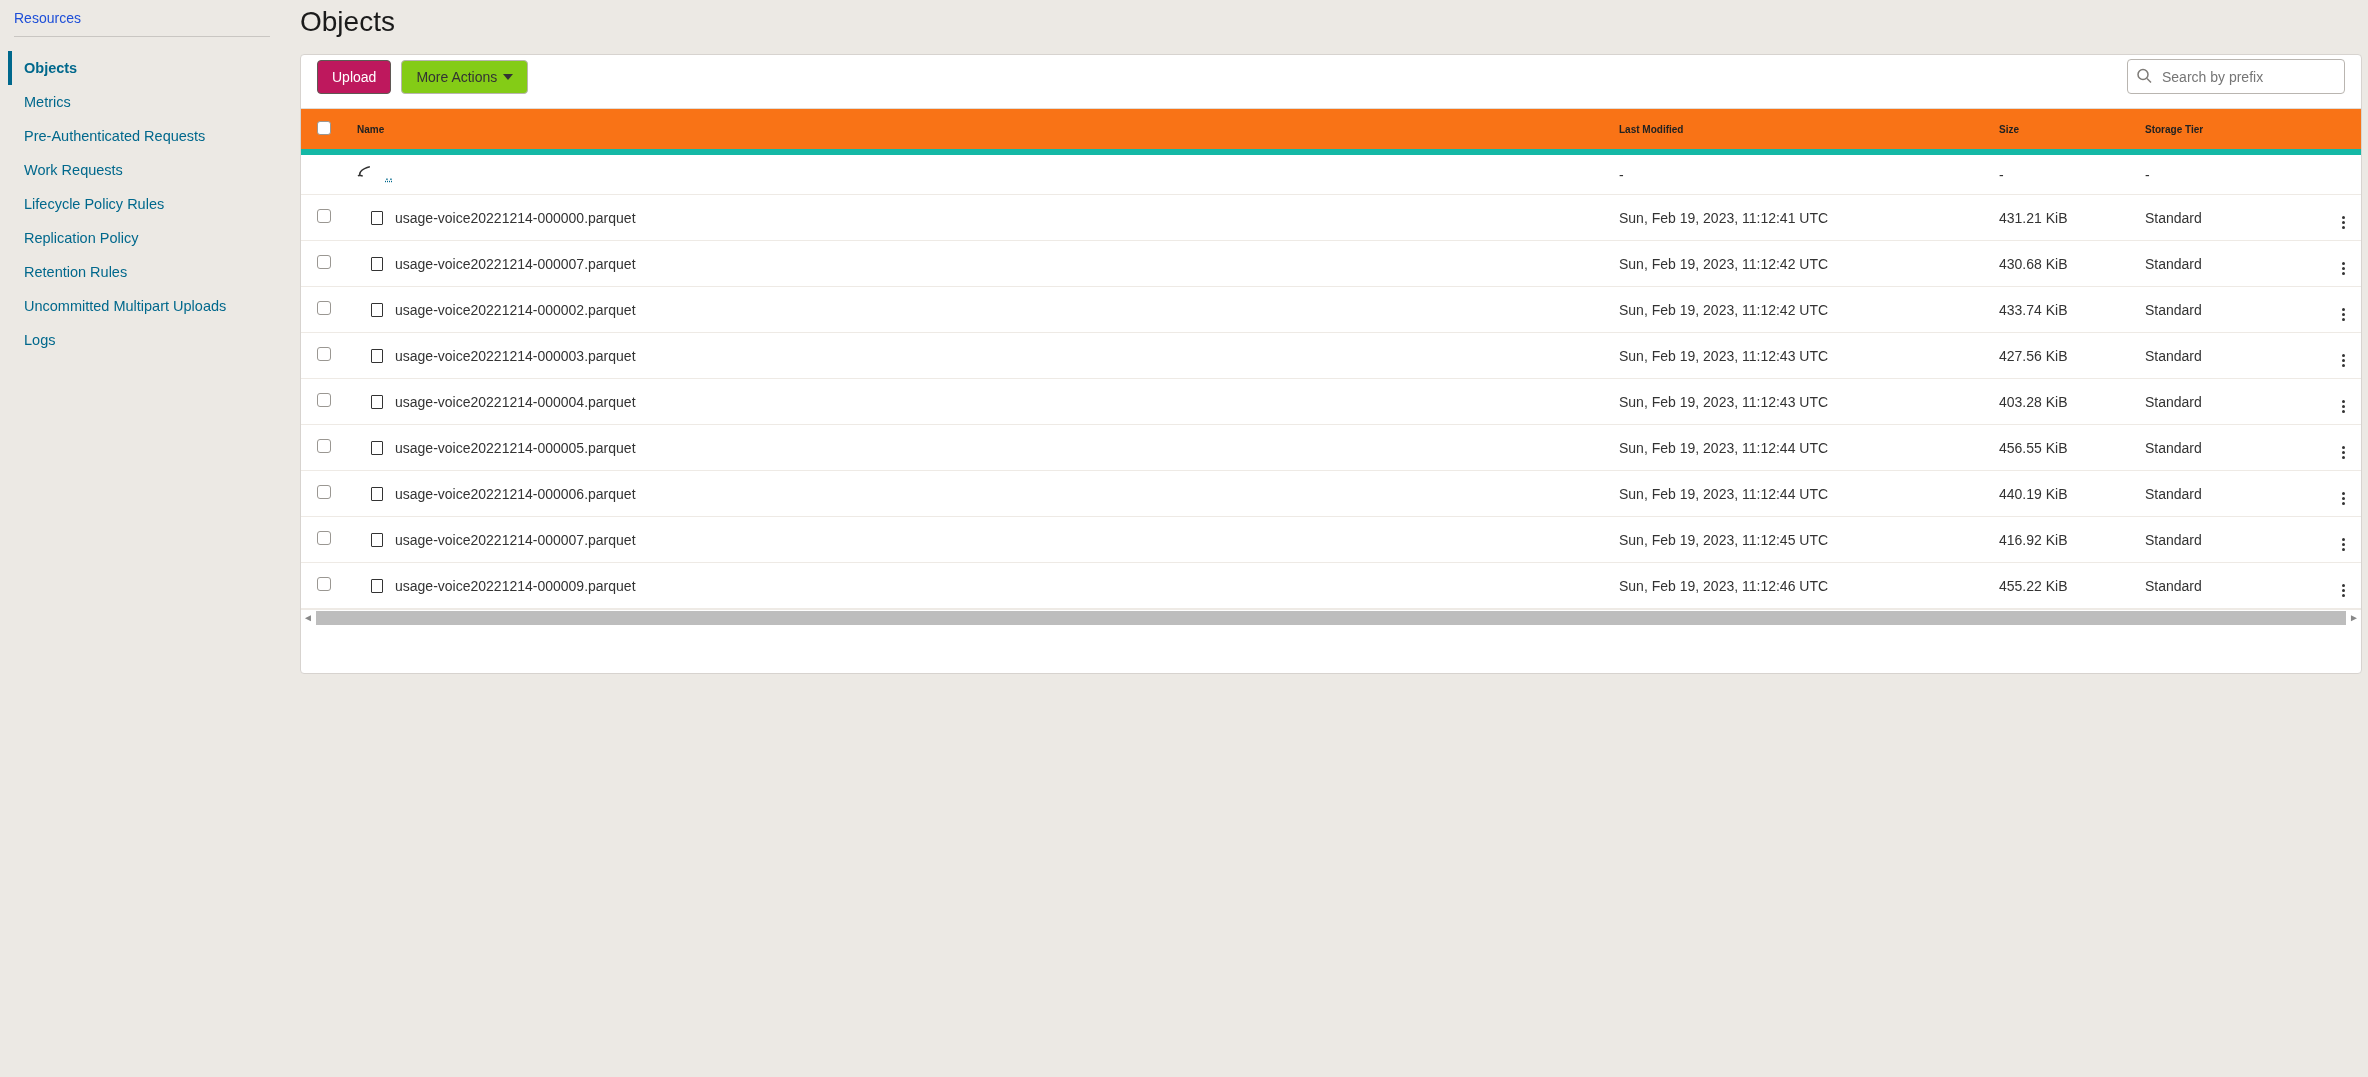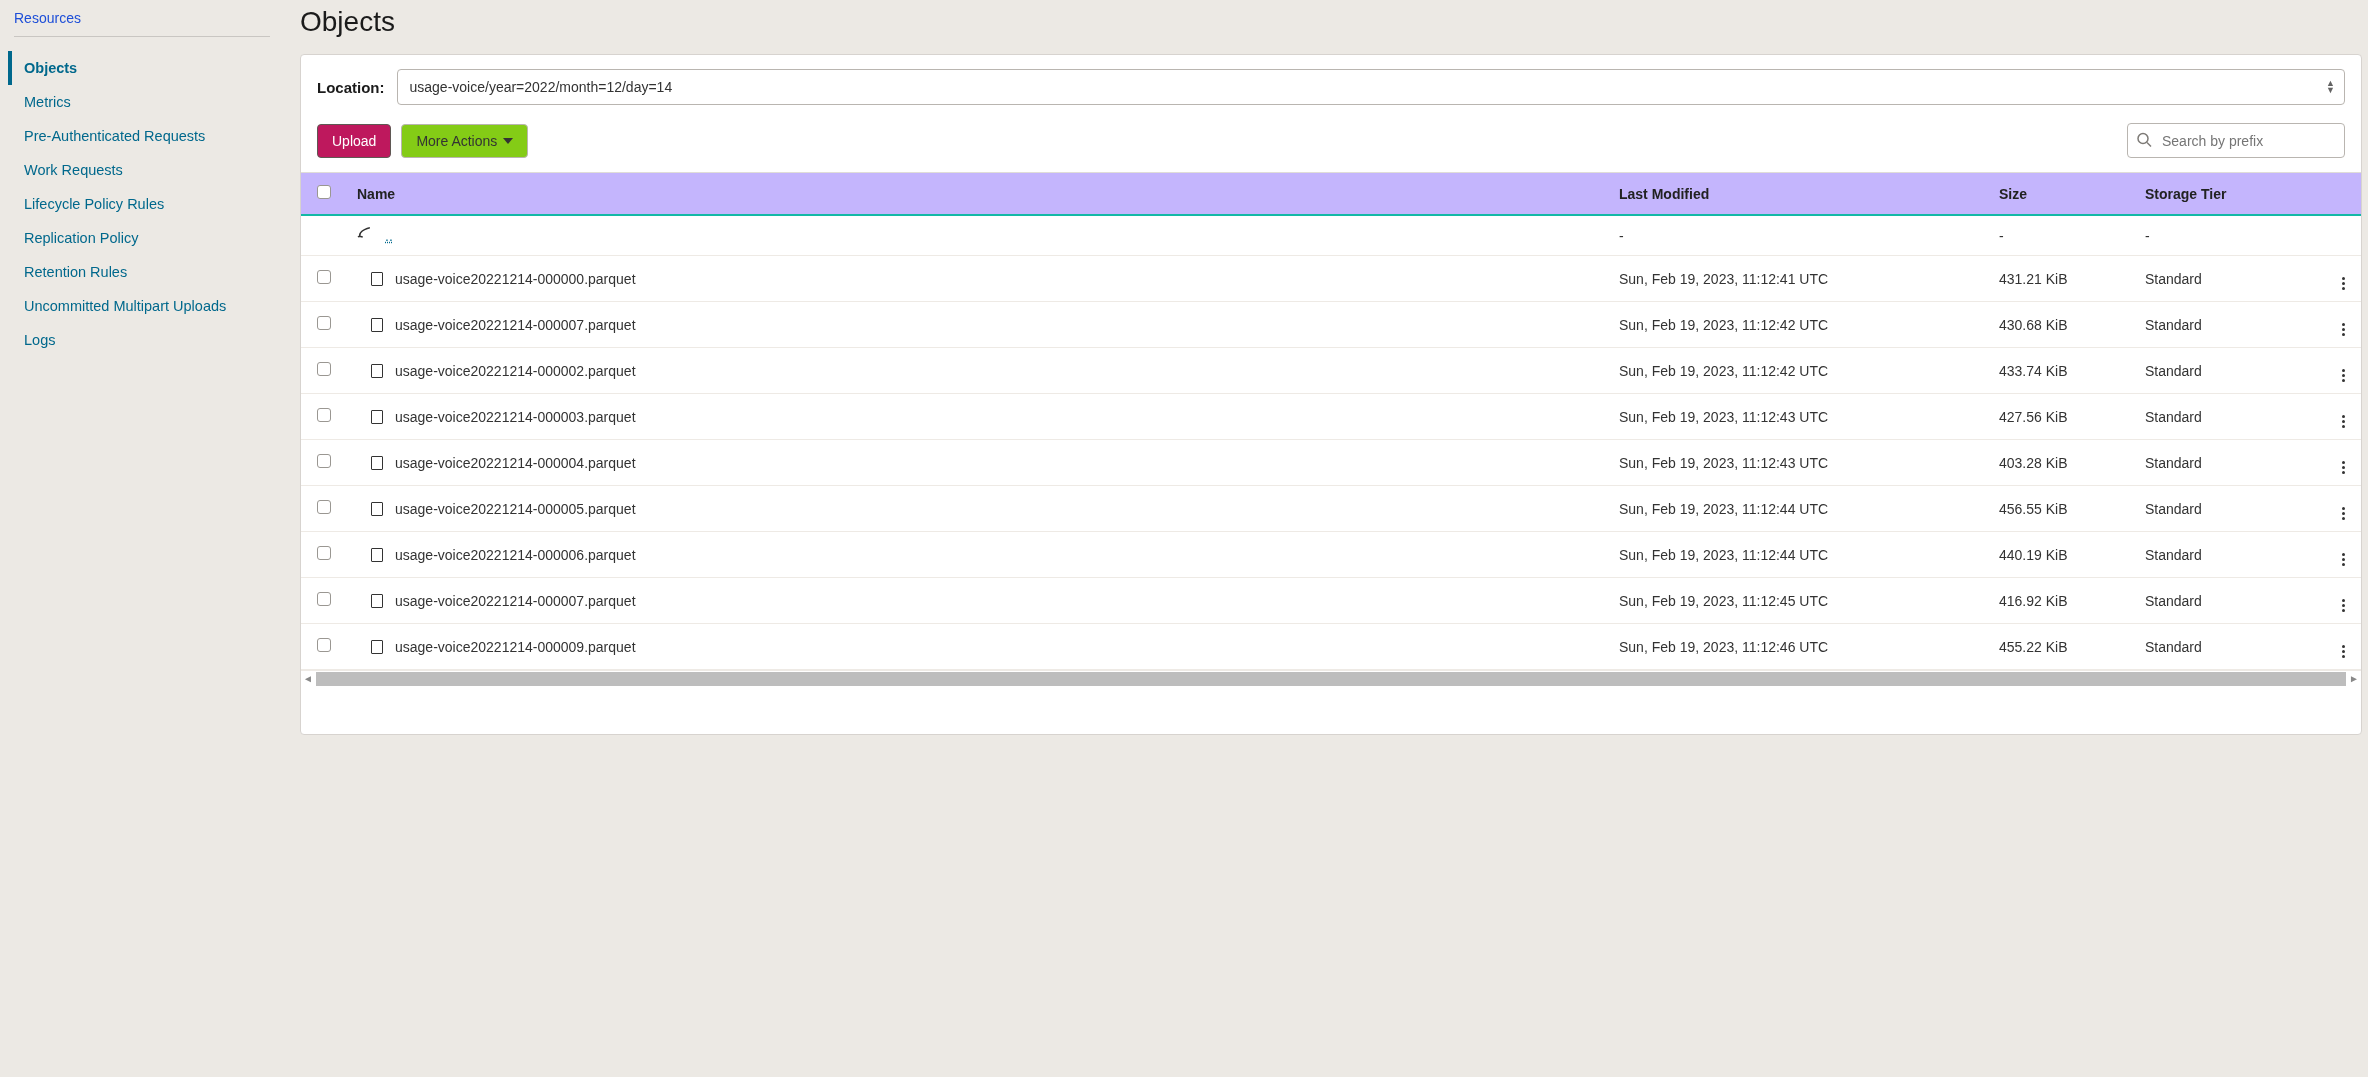--- a/index.html
+++ b/index.html
@@ -131,25 +131,25 @@
     position: absolute; left: 9px; top: 50%; transform: translateY(-50%);
     color: #7d7a76;
   }
   table {
     width: 100%;
     border-collapse: collapse;
   }
   thead th {
     text-align: left;
     font-weight: 700;
-    font-size: 14px;
+    font-size: 10px;
     padding: 12px 10px;
     border-top: 1px solid #e0ddd8;
-    border-bottom: 2px solid #14b8a6;
-    background: #c4b5fd;
+    border-bottom: 6px solid #14b8a6;
+    background: #f97316;
     color: #222;
   }
   tbody td {
     padding: 11px 10px;
     border-bottom: 1px solid #eeeae5;
     font-size: 14px;
     color: #333;
     vertical-align: middle;
   }
   .col-check { width: 46px; text-align:center; }
@@ -207,30 +207,20 @@
         <li class="side-item">Uncommitted Multipart Uploads</li>
         <li class="side-item">Logs</li>
       </ul>
   </aside>
 
   <main class="main">
     <h1>Objects</h1>
 
     <div class="panel">
 
-      <div class="loc-row">
-        <span class="loc-label">Location:</span>
-        <div class="loc-input">
-          <input type="text" value="usage-voice/year=2022/month=12/day=14" style="">
-          <span class="loc-chevrons">
-            <span>▲</span>
-              <span>▼</span>
-          </span>
-        </div>
-      </div>
 
       <div class="toolbar">
         <button class="btn btn-primary">
           <span>Upload</span>
         </button>
         <button class="btn btn-outline">
           <span>More Actions</span>
           <span class="caret-down"></span>
         </button>
         <div class="spacer"></div>

